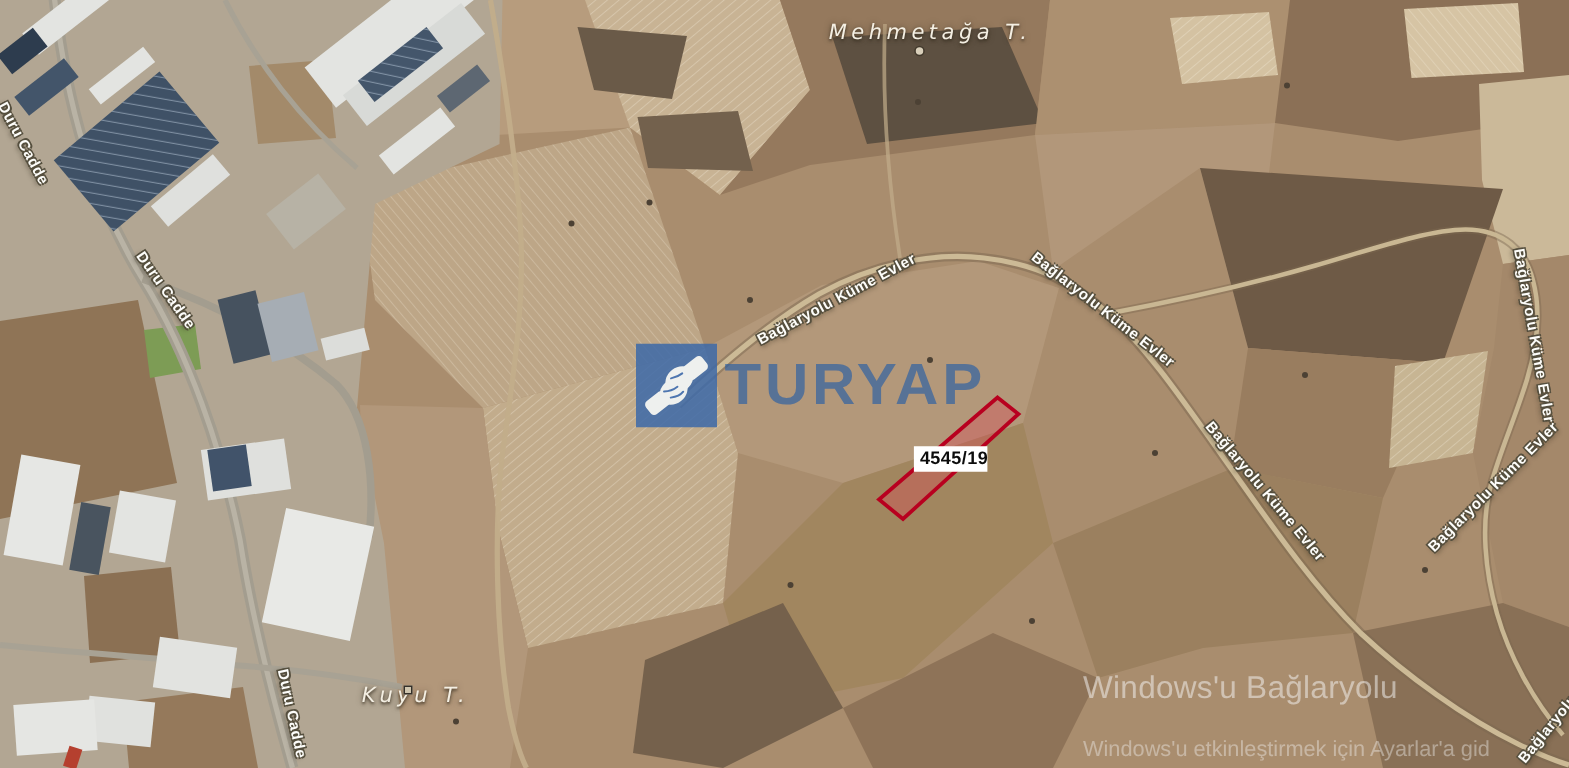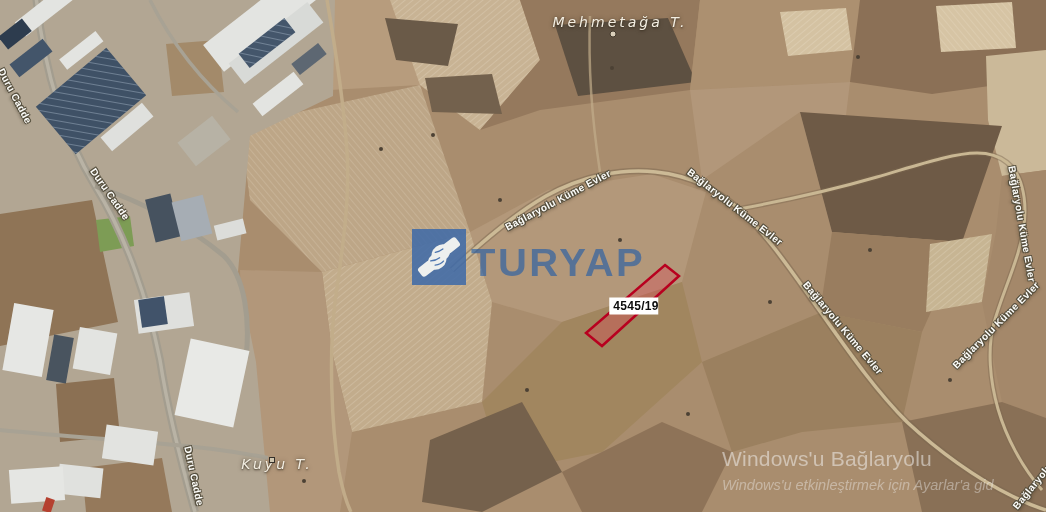--- a/index.html
+++ b/index.html
@@ -24,29 +24,29 @@
   .marker{position:absolute;z-index:2;transform:translate(-50%,-50%);box-sizing:border-box;}
   .marker.circle{width:7px;height:7px;border-radius:50%;border:1.6px solid #42392c;background:#d9cfba;}
   .marker.square{width:6px;height:6px;border:1.6px solid #35302a;background:#cfc5ae;}
   
   .parcel-label{
     position:absolute;z-index:3;transform:translate(-50%,-50%);
     background:#ffffff;color:#0c0c0c;font:bold 12px "Liberation Sans",sans-serif;
     padding:1px 0 2px 4px;letter-spacing:.3px;
   }
   
-  .turyap{position:absolute;z-index:4;display:flex;align-items:flex-end;gap:5px;}
+  .turyap{position:absolute;z-index:4;display:flex;align-items:center;gap:5px;margin-left:12px;}
   .turyap-text{
     font:bold 40px "Liberation Sans",sans-serif;letter-spacing:2.5px;
     color:rgba(30,90,168,.62);transform:scaleY(.97);
   }
   
   .win-activate{position:absolute;z-index:5;color:#fff;}
   .win-line1{font-size:21px;color:rgba(248,248,248,.50);letter-spacing:.2px;}
-  .win-line2{font-size:14.5px;color:rgba(244,244,244,.40);margin-top:6px;white-space:nowrap;font-style:italic;}
+  .win-line2{font-size:14.5px;color:rgba(244,244,244,.40);margin-top:21px;white-space:nowrap;}
 </style>
 </head>
 <body>
 
 <div class="screen">
 
   <svg class="terrain" width="1046" height="512" viewBox="0 0 1046 512">
     <defs>
       <pattern id="plough" width="5" height="5" patternUnits="userSpaceOnUse" patternTransform="rotate(50)">
         <line x1="0" y1="0" x2="0" y2="5" stroke="rgba(255,251,238,.26)" stroke-width="1.3"></line>

